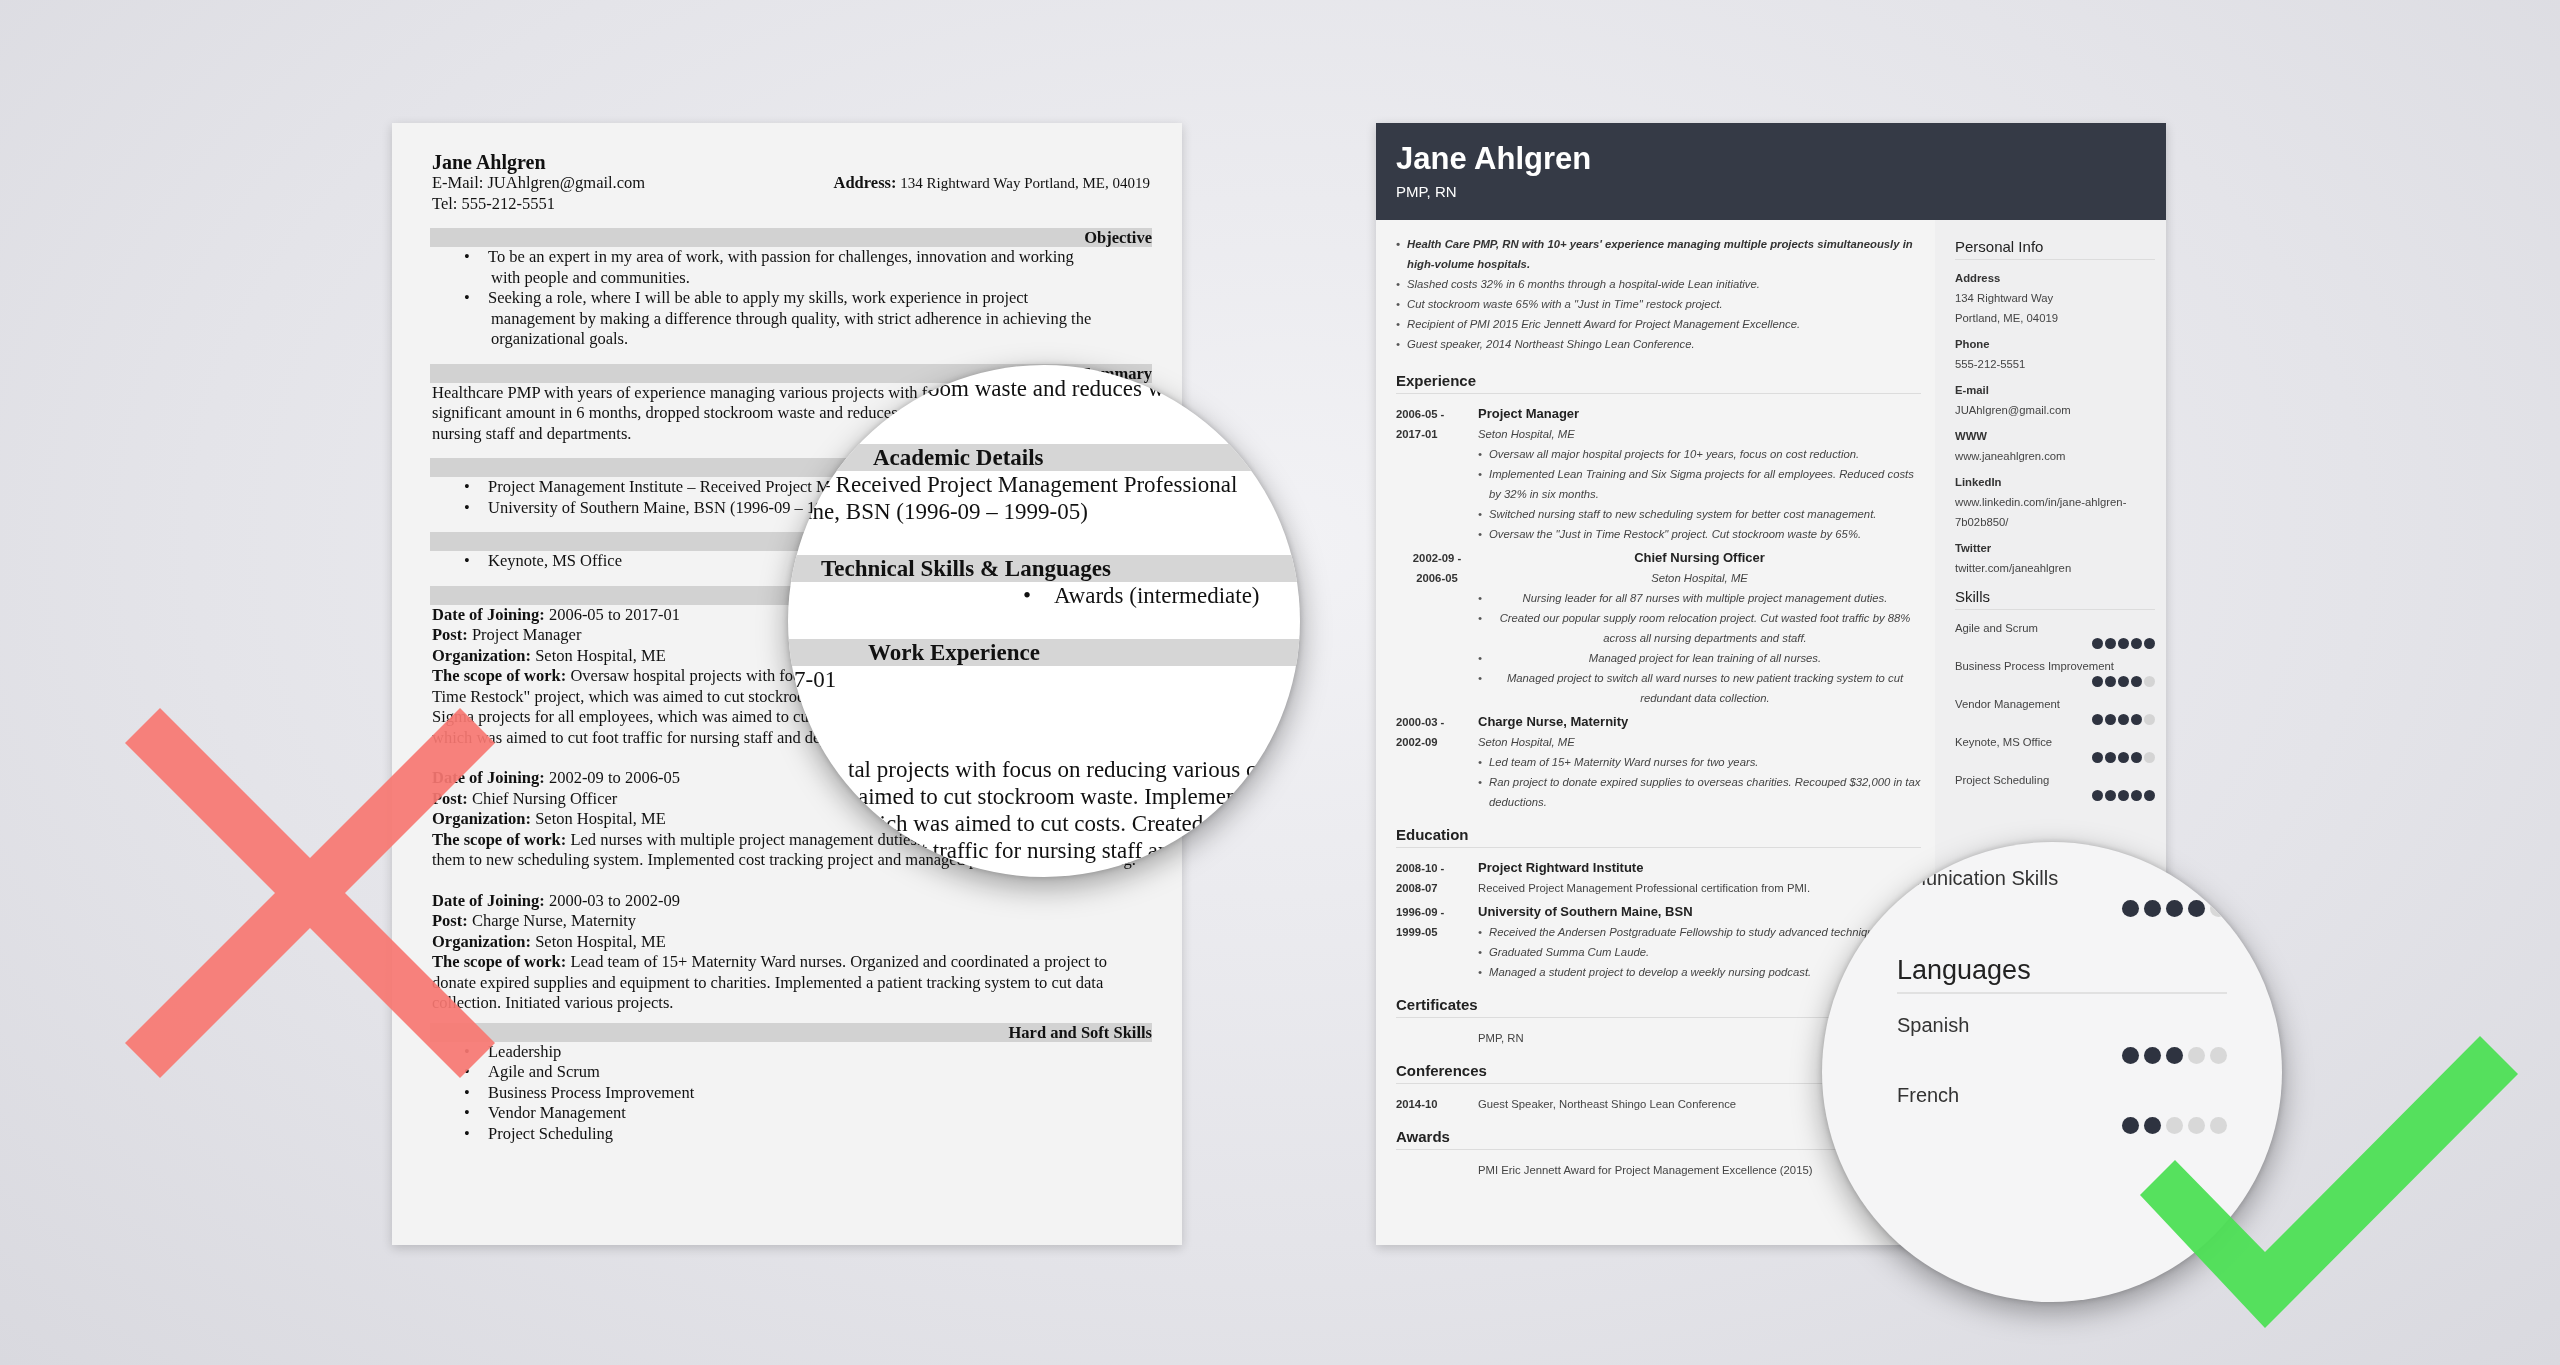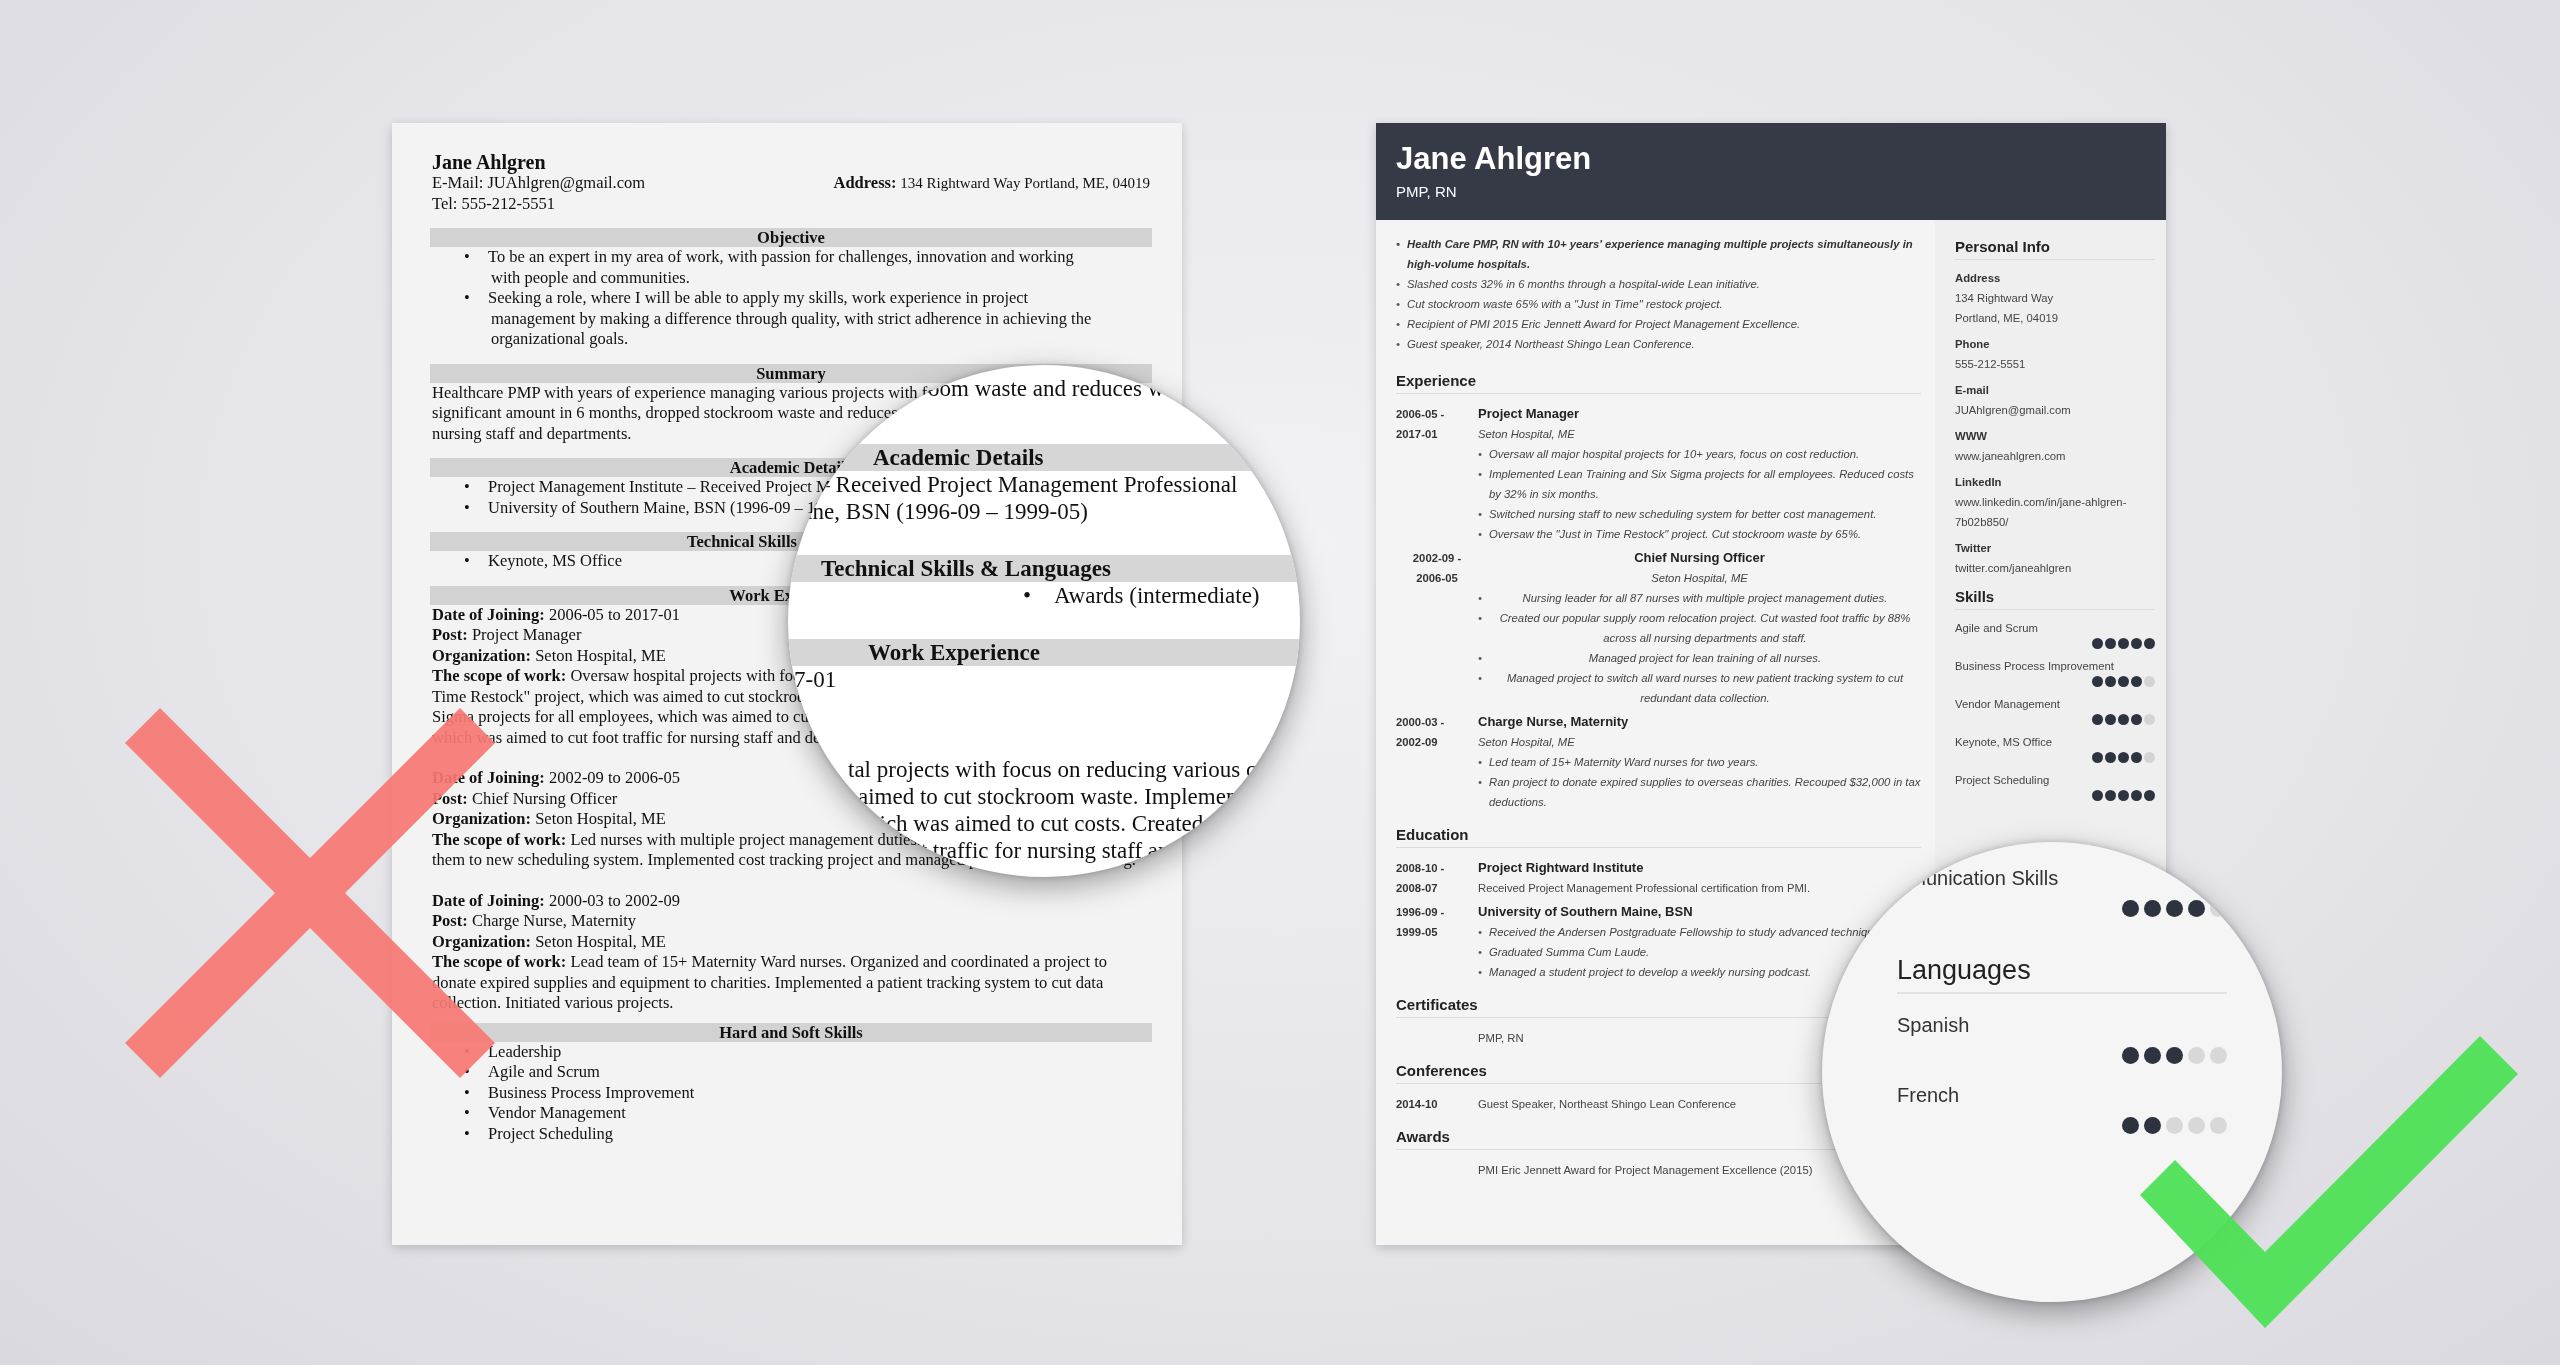--- a/index.html
+++ b/index.html
@@ -19,21 +19,21 @@
     color: #111;
     padding: 28px 32px 0 40px;
     font-size: 16.5px;
     line-height: 20.5px;
   }
   .bad-name { font-weight: bold; font-size: 20px; line-height: 22px; }
   .bad-contact { position: relative; }
   .bad-contact .addr { position: absolute; right: 0; top: 0; font-size: 15px; }
   .bad-contact .addr b { font-size: 16.5px; }
   .bad-section-bar {
-    background: #d2d2d2; text-align: center; font-weight: bold;
+    background: #d2d2d2; text-align: right; font-weight: bold;
     height: 19px; line-height: 19px; margin-top: 14px; width: 722px; margin-left: -2px;
   }
   .bad-ul { list-style: none; padding-left: 32px; }
   .bad-ul li { position: relative; padding-left: 24px; }
   .bad-ul li::before { content: "•"; position: absolute; left: 0; }
   .bad-ul li span.cont { display: block; padding-left: 3px; }
   .bad-job { margin-top: 0; }
   .bad-job + .bad-job { margin-top: 20px; }
 
   
@@ -66,21 +66,21 @@
   .g-bullets li { position: relative; padding-left: 11px; line-height: 20px; color: #444; }
   .g-bullets li::before { content: "•"; position: absolute; left: 0; color: #555; }
   .g-bullets li.bold { font-weight: bold; color: #333; }
   .g-h { font-size: 15px; font-weight: bold; color: #222; border-bottom: 1px solid #dcdcdc; padding-bottom: 4px; margin-top: 14px; }
   .g-entry { display: flex; margin-top: 10px; }
   .g-date { width: 82px; font-weight: bold; line-height: 20px; color: #333; flex-shrink: 0; }
   .g-body { flex: 1; }
   .g-role { font-weight: bold; font-size: 13px; color: #222; line-height: 20px; }
   .g-org { font-style: italic; color: #444; line-height: 20px; }
   .g-desc { color: #444; line-height: 20px; }
-  .side-h { font-size: 15px; font-weight: bold; color: #222; border-bottom: 1px solid #dcdcdc; padding-bottom: 4px; margin-bottom: 8px; width: 200px; }
+  .side-h { font-size: 15px; font-weight: normal; color: #222; border-bottom: 1px solid #dcdcdc; padding-bottom: 4px; margin-bottom: 8px; width: 200px; }
   .side-label { font-weight: bold; color: #333; line-height: 20px; margin-top: 6px; }
   .side-val { color: #444; line-height: 20px; }
   .skill-name { color: #444; line-height: 20px; margin-top: 7px; }
   .dots { display: flex; justify-content: flex-end; gap: 2px; width: 200px; }
   .dot { width: 11px; height: 11px; border-radius: 50%; background: #2e3340; }
   .dot.off { background: #d4d4d4; }
 
   
   .mag-right {
     position: absolute; left: 1822px; top: 842px; width: 460px; height: 460px;

